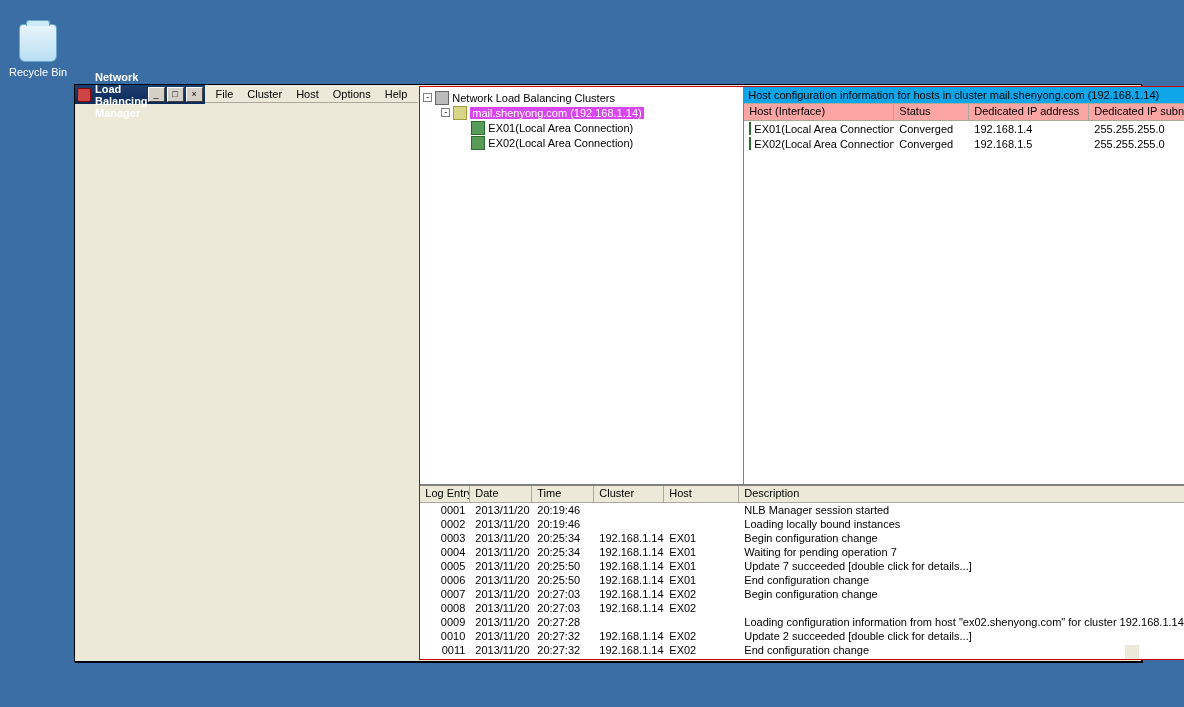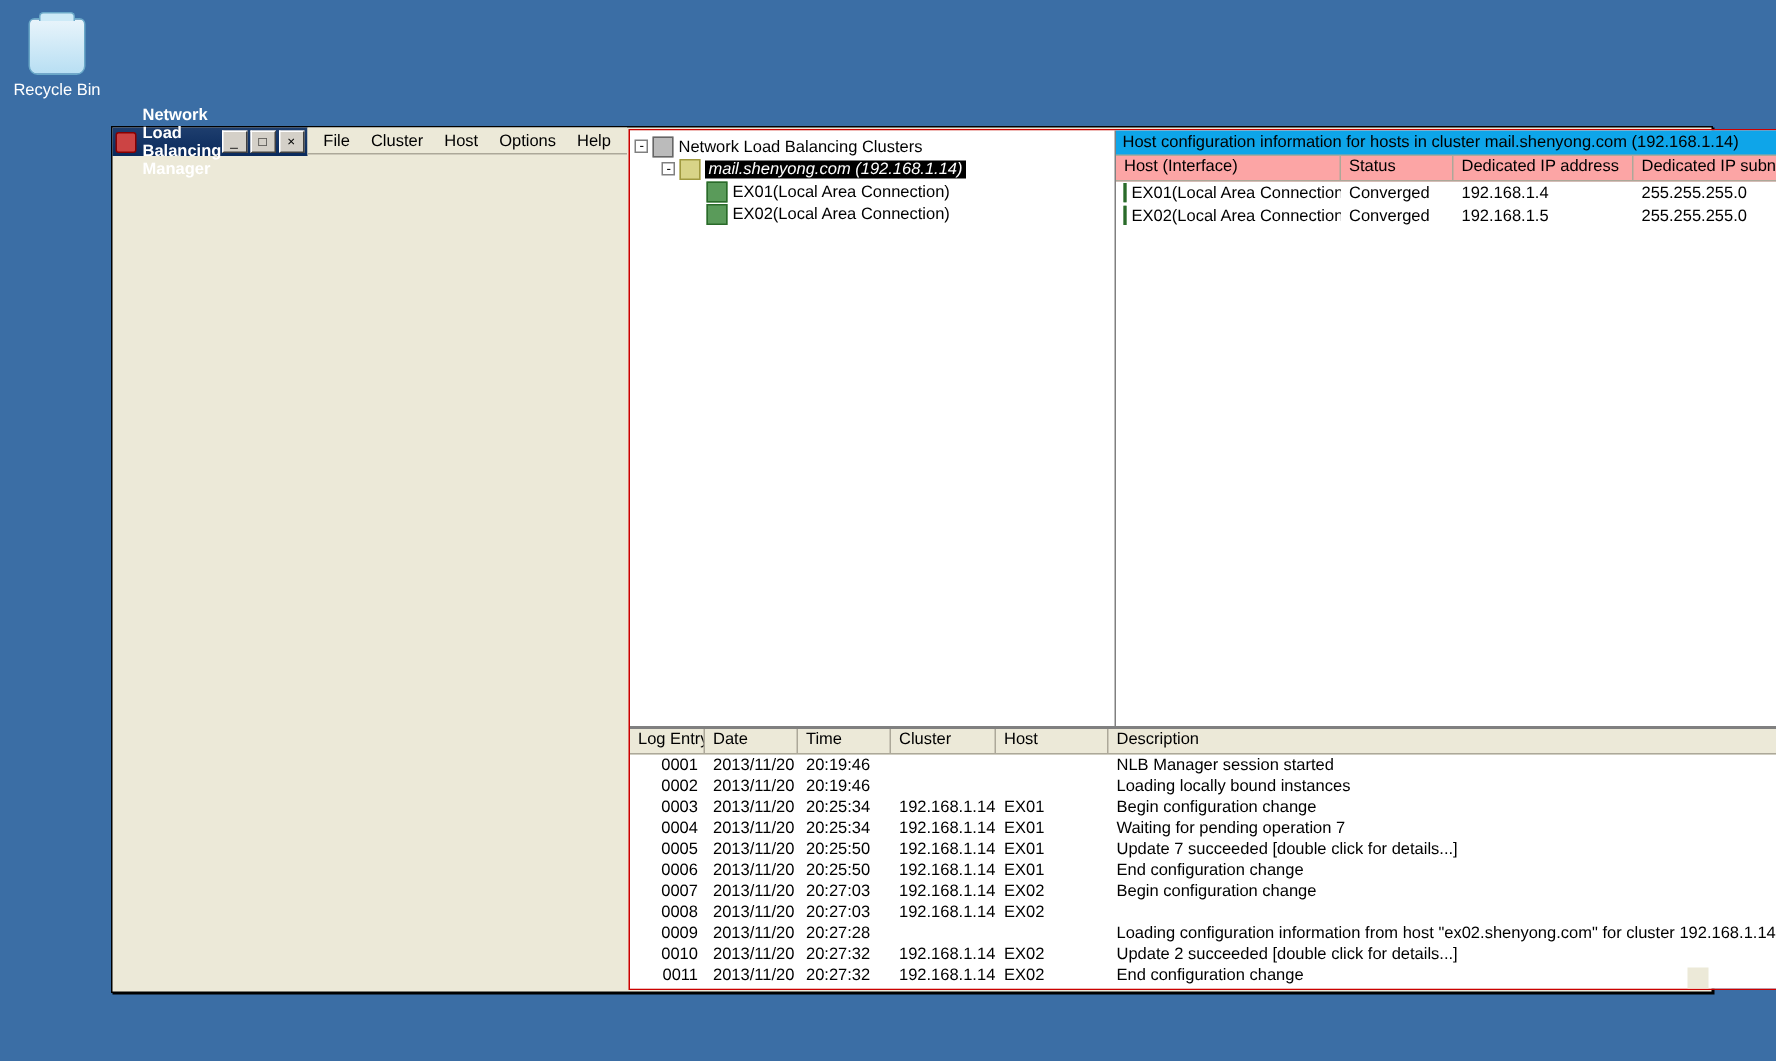--- a/index.html
+++ b/index.html
@@ -9,21 +9,21 @@
     width: 1184px;
     height: 707px;
     background: #3b6ea5;
     font-family: Tahoma, sans-serif;
     font-size: 11px;
     overflow: hidden;
     position: relative;
   }
   .desktop-icon {
     position: absolute;
-    top: 12px;
+    top: 24px;
     left: 8px;
     width: 60px;
     text-align: center;
     color: #fff;
     cursor: pointer;
   }
   .desktop-icon .bin {
     width: 38px;
     height: 38px;
     margin: 0 auto 4px;
@@ -125,21 +125,21 @@
   }
   .node-icon {
     width: 14px; height: 14px;
     margin-right: 3px;
     display:inline-block;
     background:#5a9b5a;
     border:1px solid #2a6a2a;
   }
   .node-icon.cluster { background:#d8d488; border-color:#a09a40; }
   .node-icon.root { background:#bbb; border-color:#666; }
-  .tree .selected { background:#000000; color:#fff; padding:0 2px;font-style:italic; }
+  .tree .selected { background:#d946ef; color:#fff; padding:0 2px; }
   .list-panel {
     flex: 1;
     background: #fff;
     display: flex;
     flex-direction: column;
   }
   .info-header {
     background: #0ea5e9;
     padding: 2px 4px;
     border-bottom: 1px solid #aca899;

